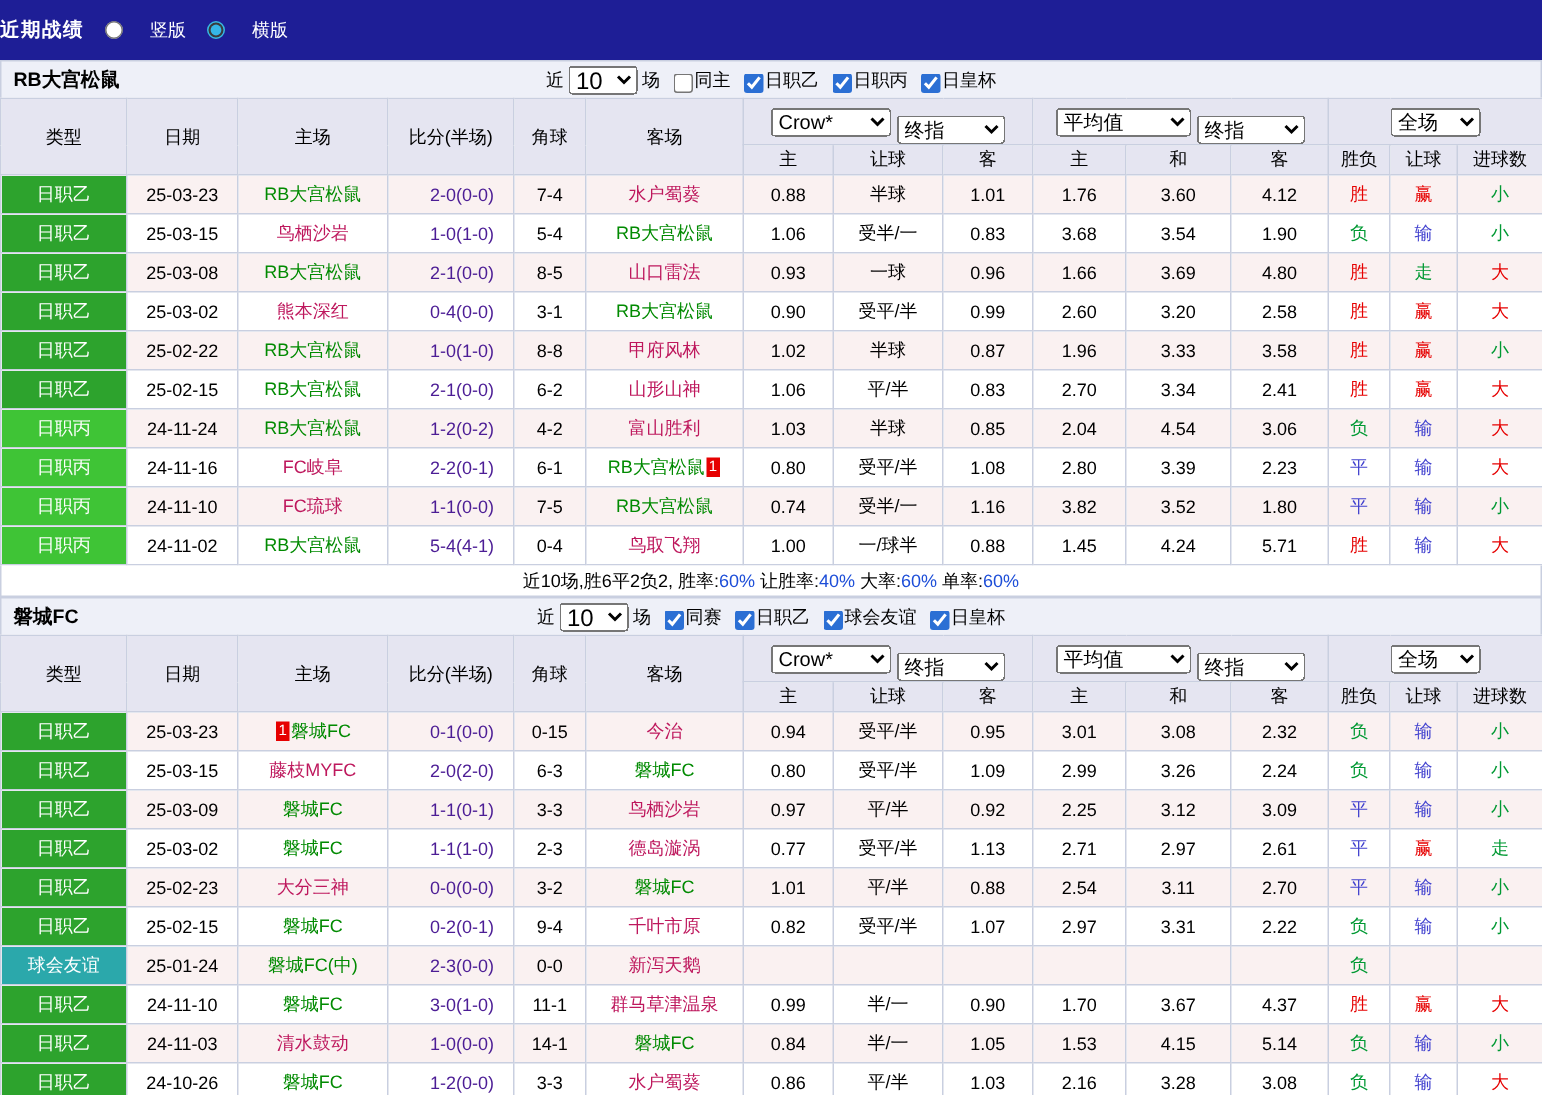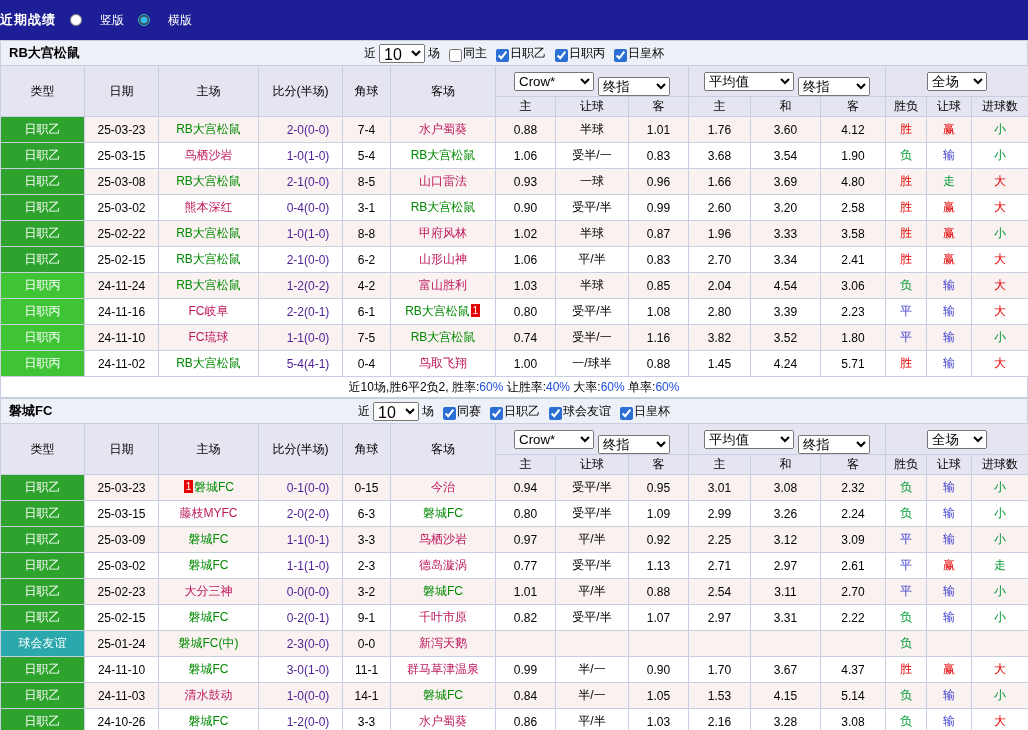--- a/index.html
+++ b/index.html
@@ -475,21 +475,21 @@
           <td>2.70</td>
           <td class="res-b">平</td>
           <td class="res-b">输</td>
           <td class="res-g">小</td>
         </tr>
         <tr class="even">
           <td class="lg lg-jb">日职乙</td>
           <td>25-02-15</td>
           <td class="team tg"><span class="nm">磐城FC</span></td>
           <td class="score">0-2(0-1)</td>
-          <td>9-1</td>
+          <td>9-4</td>
           <td class="team"><span class="nm">千叶市原</span></td>
           <td>0.82</td>
           <td>受平/半</td>
           <td>1.07</td>
           <td>2.97</td>
           <td>3.31</td>
           <td>2.22</td>
           <td class="res-g">负</td>
           <td class="res-b">输</td>
           <td class="res-g">小</td>

